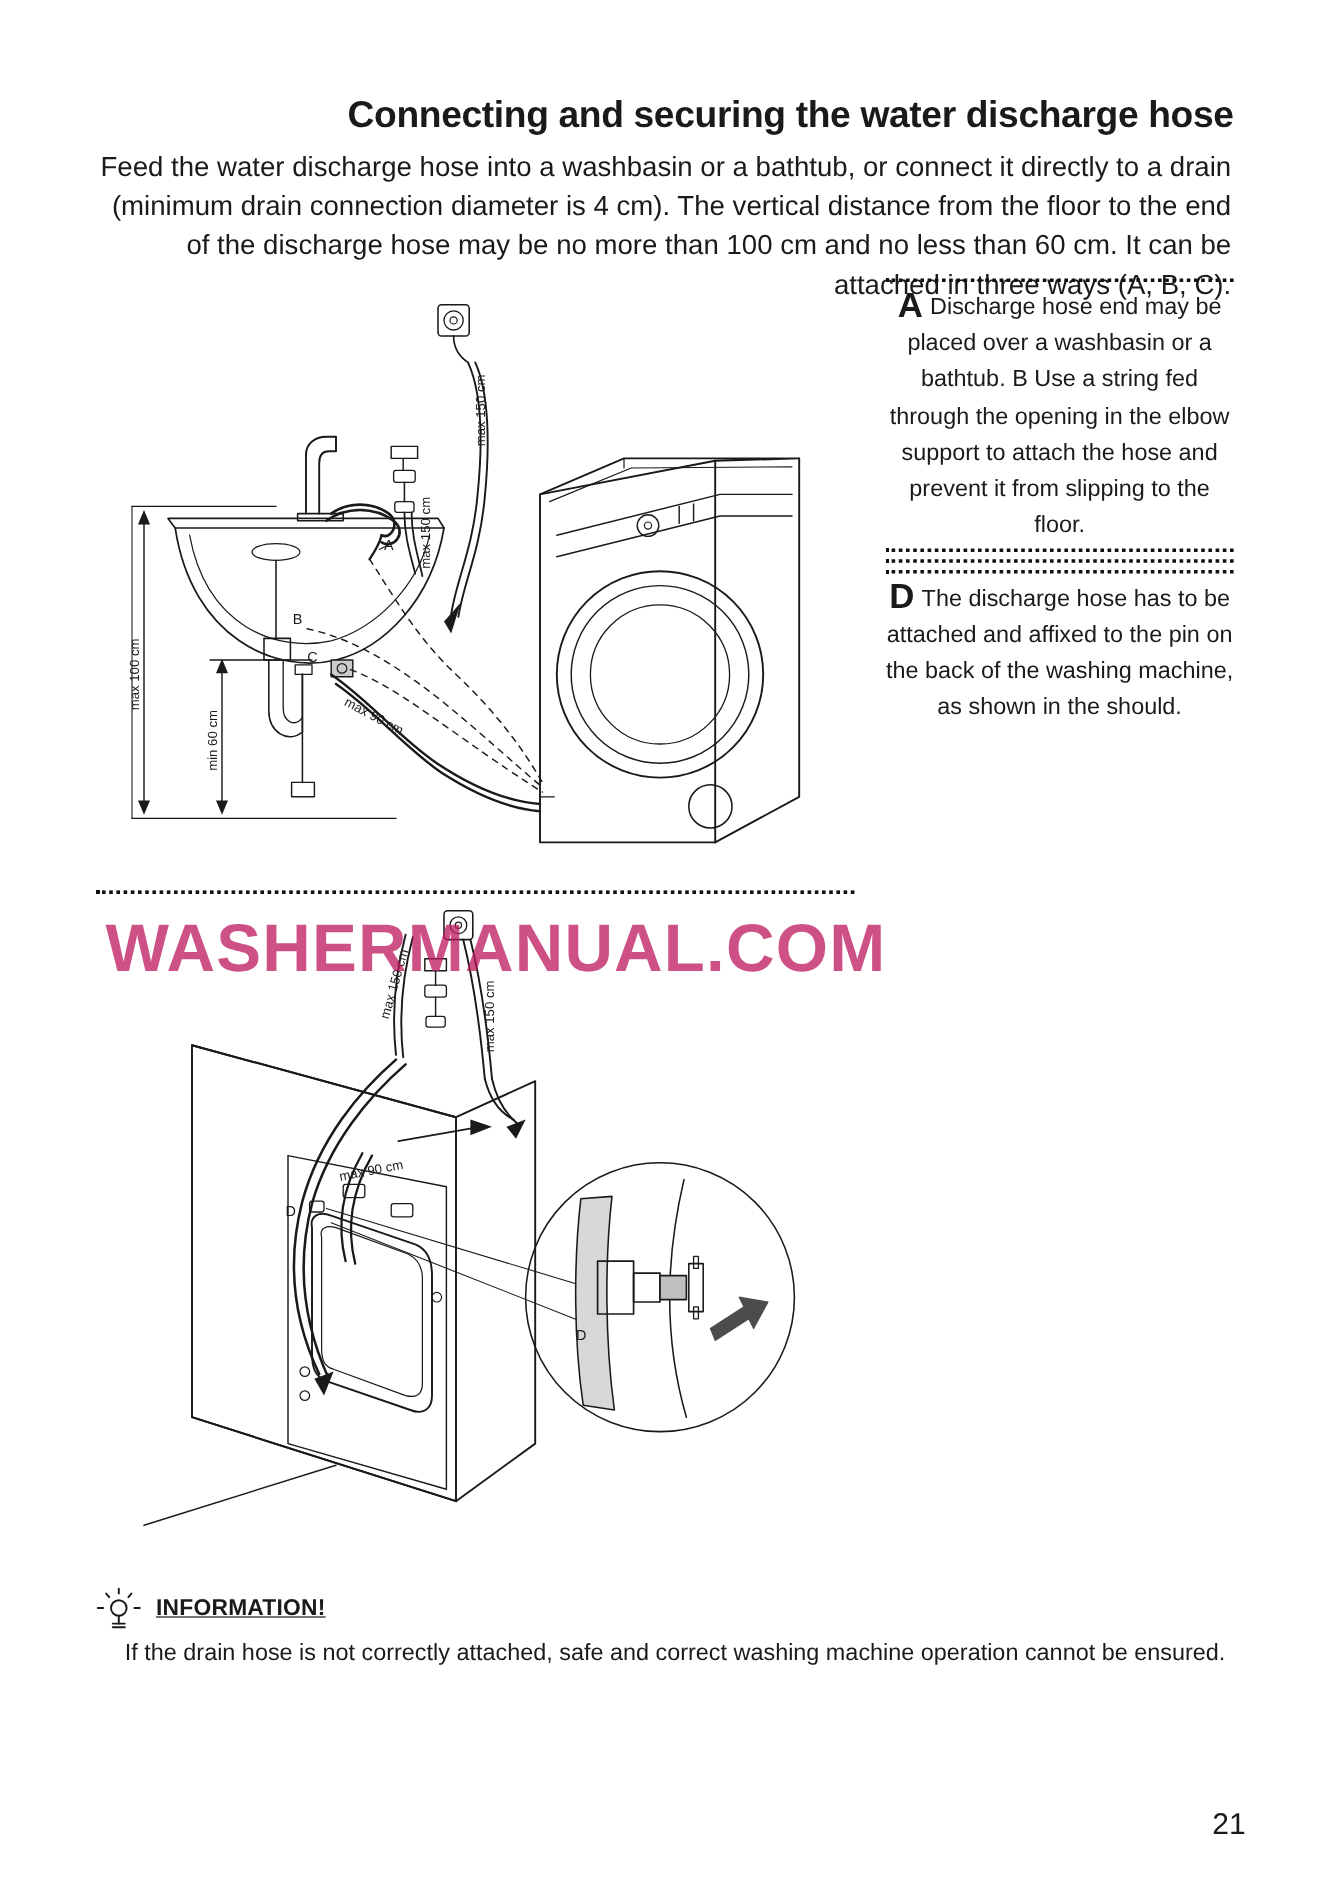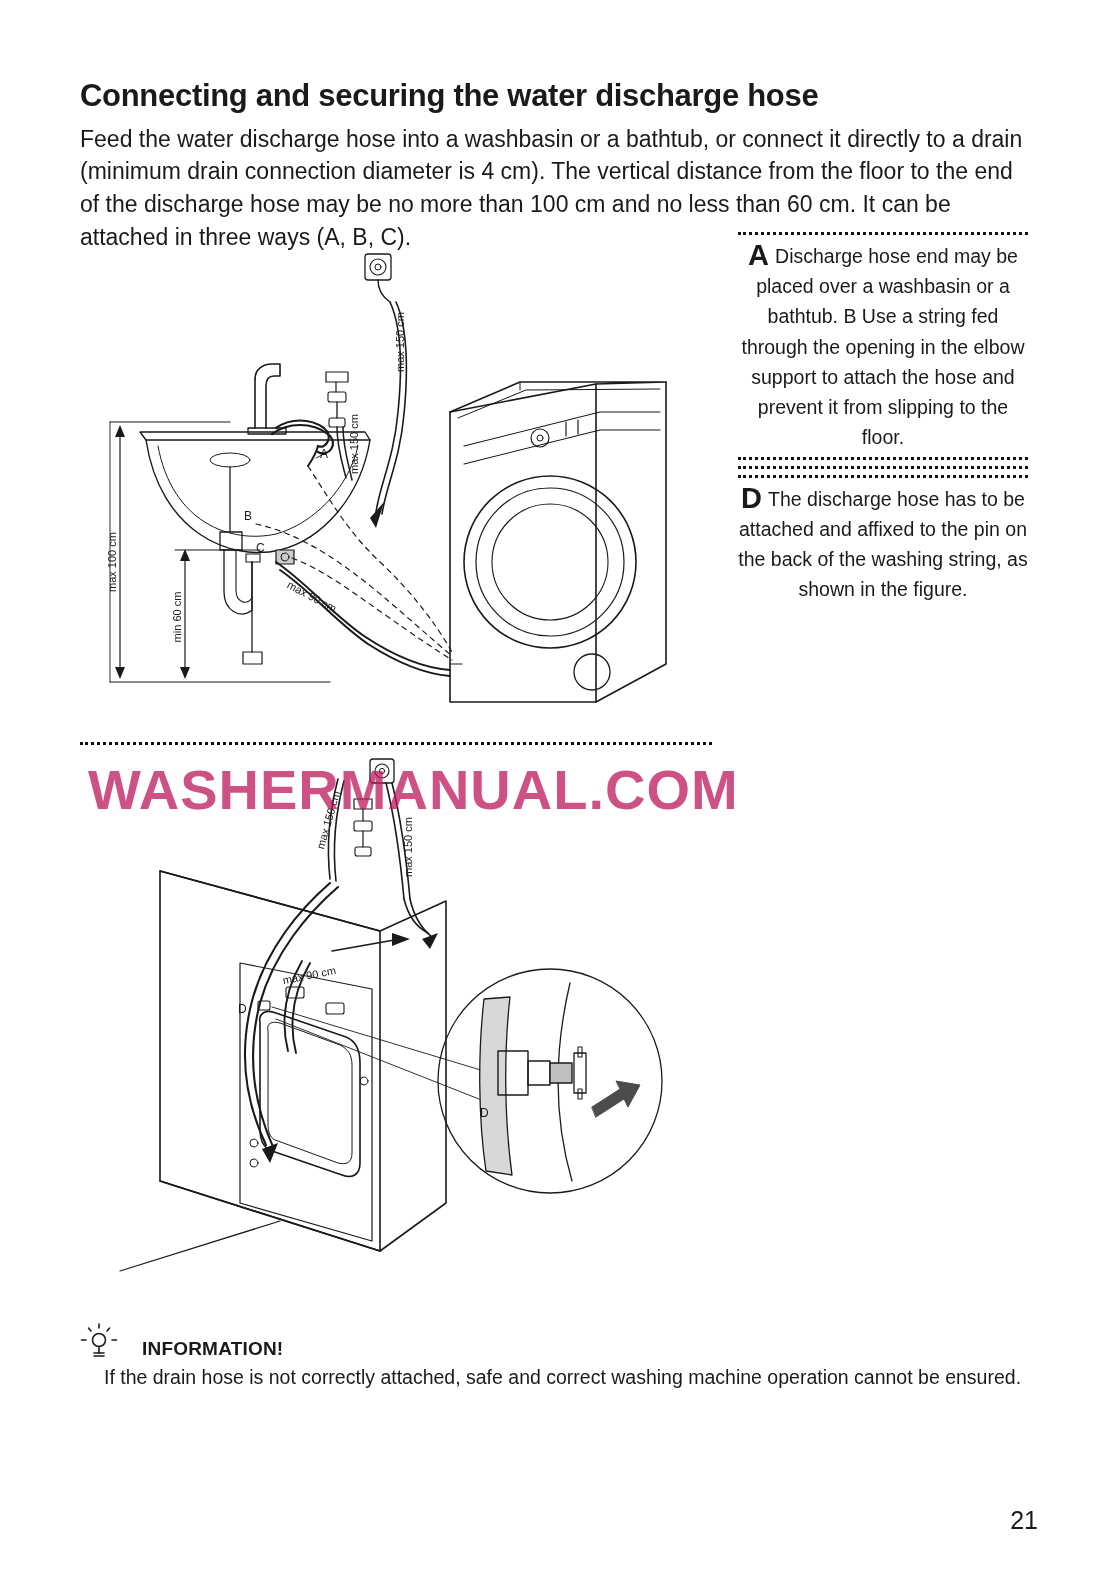--- a/index.html
+++ b/index.html
@@ -17,20 +17,21 @@
     height: 1587px;
     margin: 0 auto;
     background: #fff;
     overflow: hidden;
   }
   .content {
     position: absolute;
     left: 80px;
     top: 78px;
     width: 948px;
+    text-align: right;
   }
   h1.title {
     font-size: 31px;
     font-weight: bold;
     letter-spacing: -0.3px;
     margin: 0 0 8px 0;
     line-height: 1.18;
   }
   .intro {
     font-size: 23px;
@@ -102,22 +103,23 @@
   }
   
   .info-block {
     position: absolute;
     left: 80px;
     top: 1320px;
     width: 950px;
   }
   .info-head {
     display: flex;
-    align-items: flex-end;
-    gap: 24px;
+    align-items: center;
+    gap: 12px;
+    text-decoration: underline;
   }
   .info-title {
     font-size: 19px;
     font-weight: bold;
     letter-spacing: 0.2px;
     padding-top: 2px;
   }
   .info-text {
     font-size: 19.5px;
     line-height: 1.42;
@@ -331,21 +333,21 @@
       <div class="note">
         <span class="note-letter">A</span><span class="note-body">Discharge hose end may be placed over a washbasin or a bathtub. B Use a string fed through the opening in the elbow support to attach the hose and prevent it from slipping to the floor.</span>
       </div>
 
       <div class="dotted-rule"></div>
 
       <div class="dotted-rule"></div>
 
       <div class="dotted-rule"></div>
       <div class="note">
-        <span class="note-letter">D</span><span class="note-body">The discharge hose has to be attached and affixed to the pin on the back of the washing string, as shown in the figure.</span>
+        <span class="note-letter">D</span><span class="note-body">The discharge hose has to be attached and affixed to the pin on the back of the washing machine, as shown in the should.</span>
       </div>
     </div>
   </div>
 
   <div class="watermark">WASHERMANUAL.COM</div>
 
   <div class="info-block">
     <div class="info-head">
       <span class="bulb-icon">
         <svg width="38" height="40" viewBox="0 0 38 40" fill="none" stroke="#1a1a1a" stroke-width="1.6" stroke-linecap="round">

